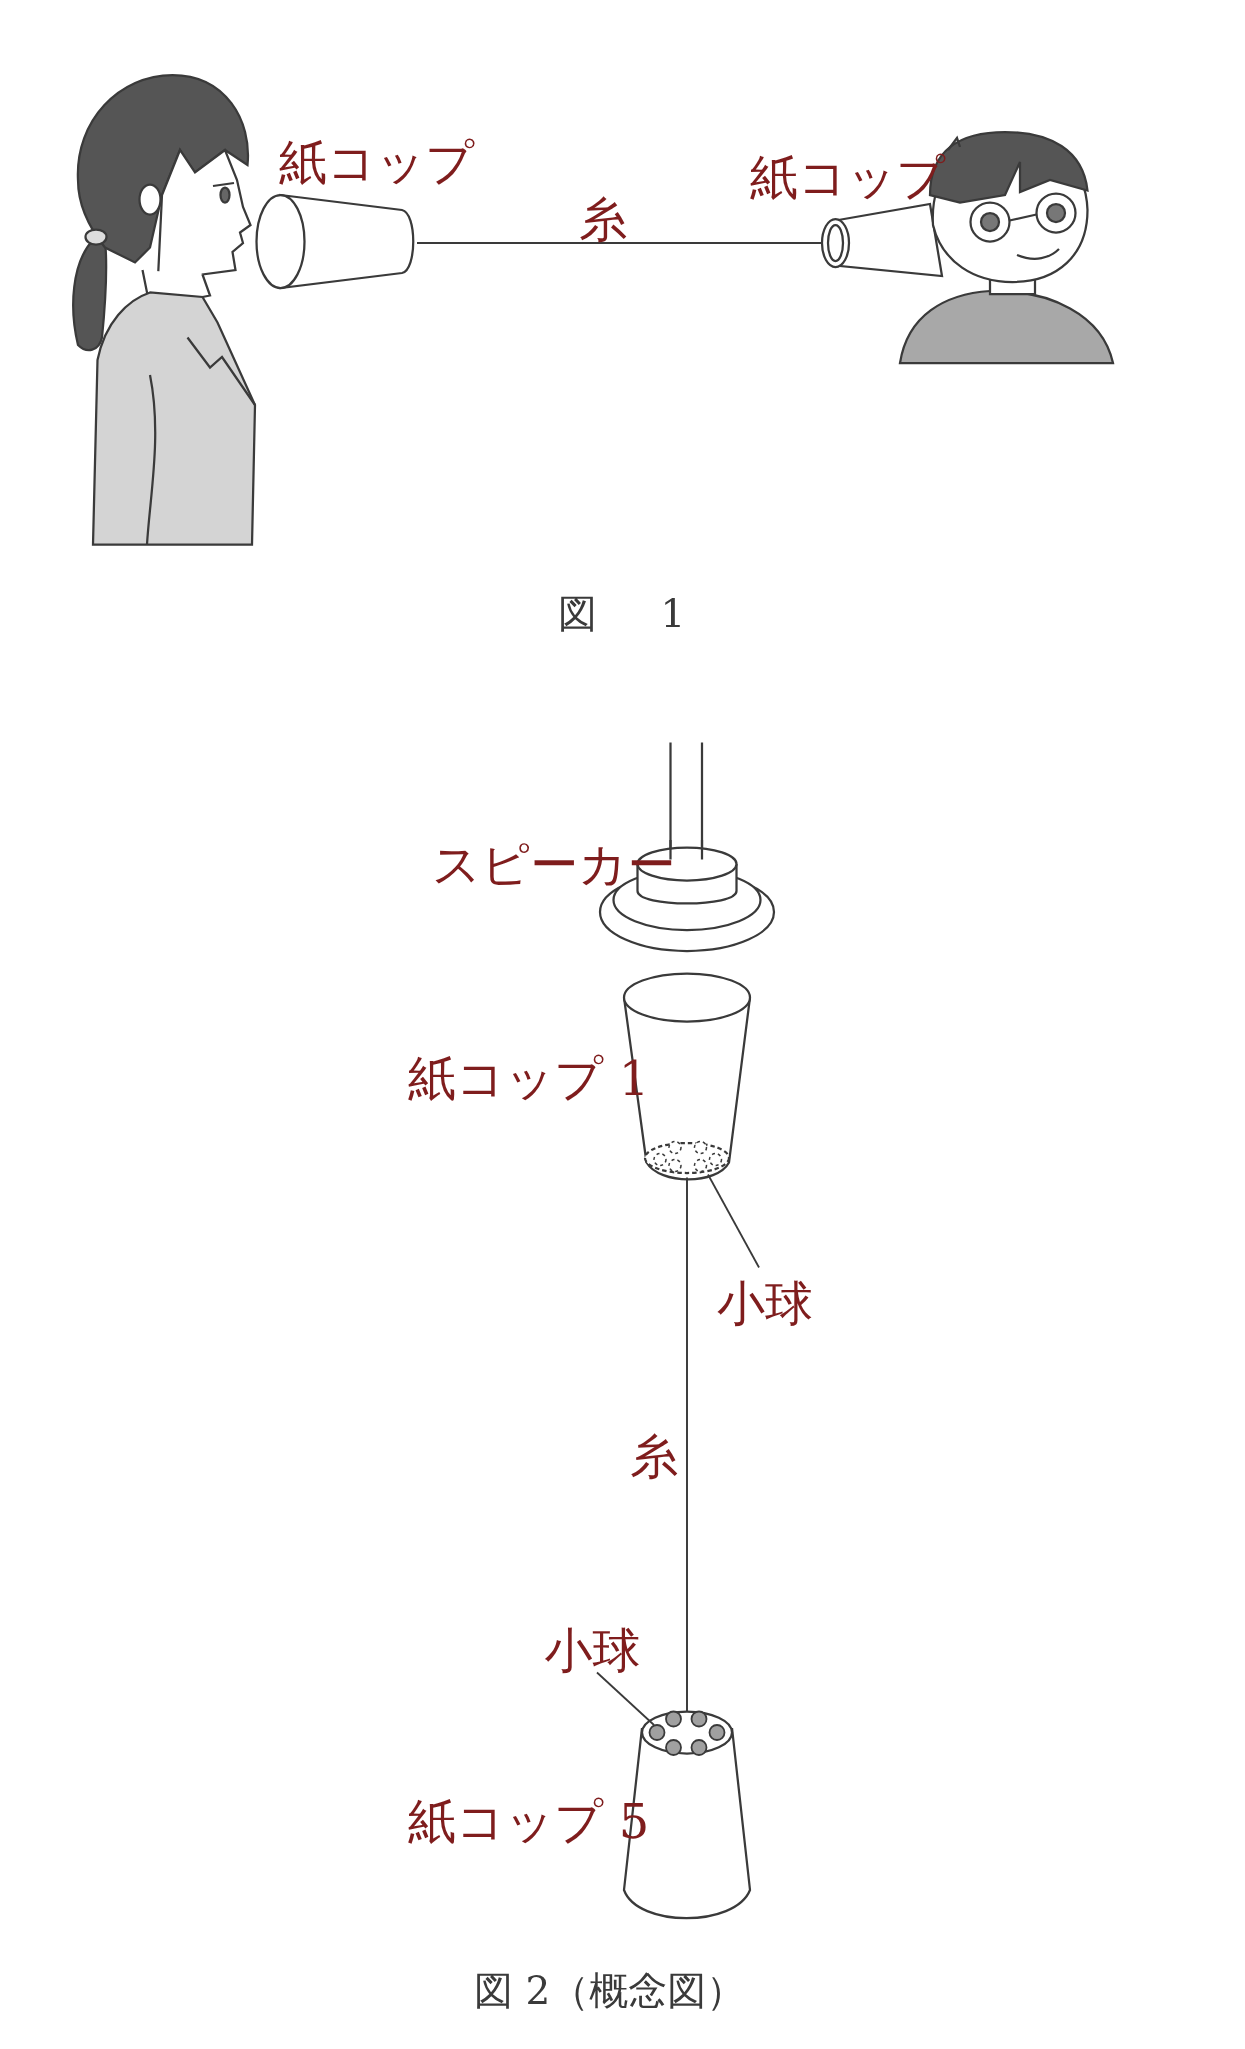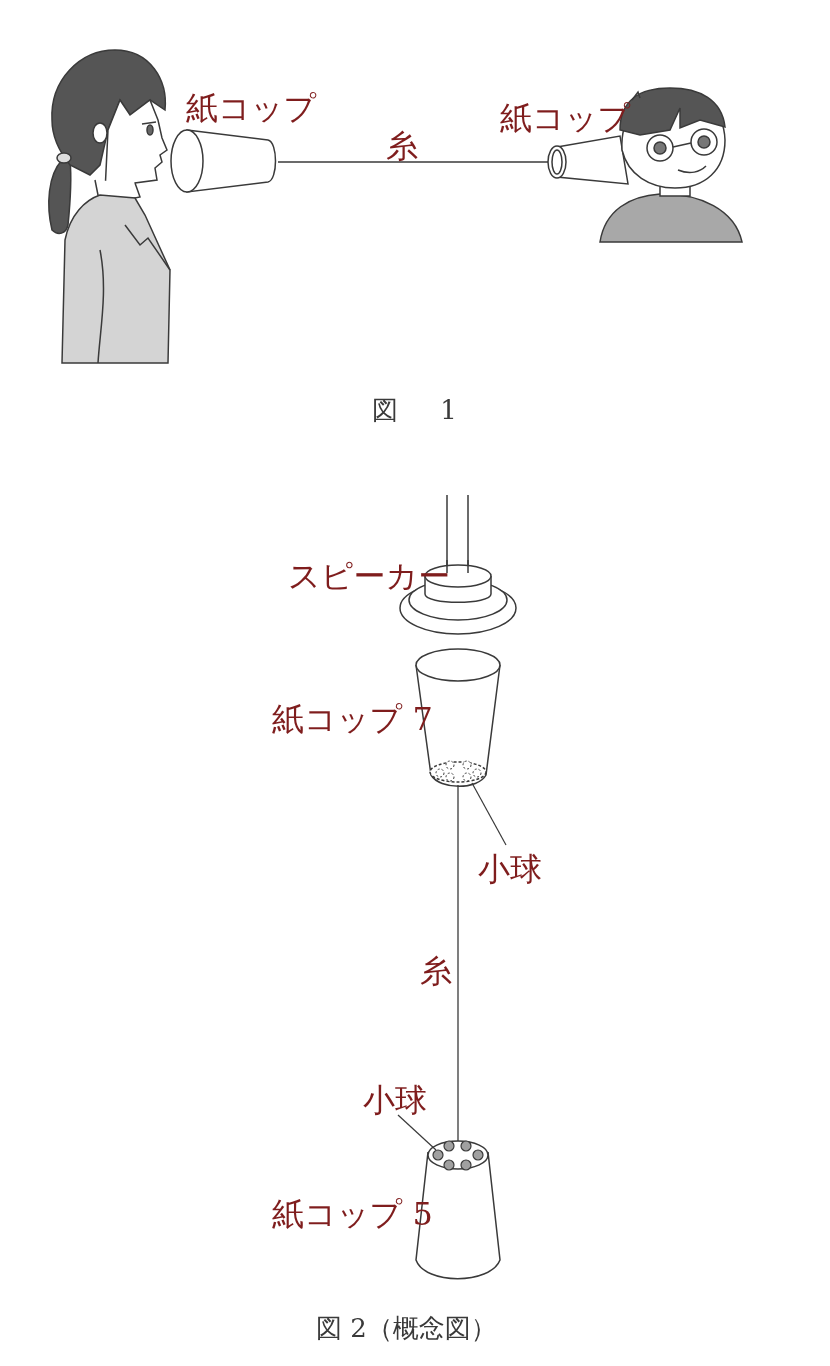--- a/index.html
+++ b/index.html
@@ -116,19 +116,19 @@
             <circle cx="478" cy="1155" r="5"></circle>
           <circle cx="449" cy="1165" r="5"></circle>
             <circle cx="466" cy="1165" r="5"></circle>
         </g>
       </g>
 
       <line x1="398" y1="1115" x2="436" y2="1150" stroke-width="1.2"></line>
     </g>
   </svg>
   <span class="lbl" style="left:288px;top:560px;">スピーカー</span>
-  <span class="lbl" style="left:272px;top:703px;">紙コップ 7</span>
+  <span class="lbl" style="left:272px;top:703px;">紙コップ 1</span>
   <span class="lbl" style="left:478px;top:853px;">小球</span>
   <span class="lbl" style="left:420px;top:955px;">糸</span>
   <span class="lbl" style="left:363px;top:1084px;">小球</span>
   <span class="lbl" style="left:272px;top:1198px;">紙コップ 5</span>
   <span class="cap" style="left:316px;top:1315px;">図 2（概念図）</span>
 </div>
 
 </body></html>

